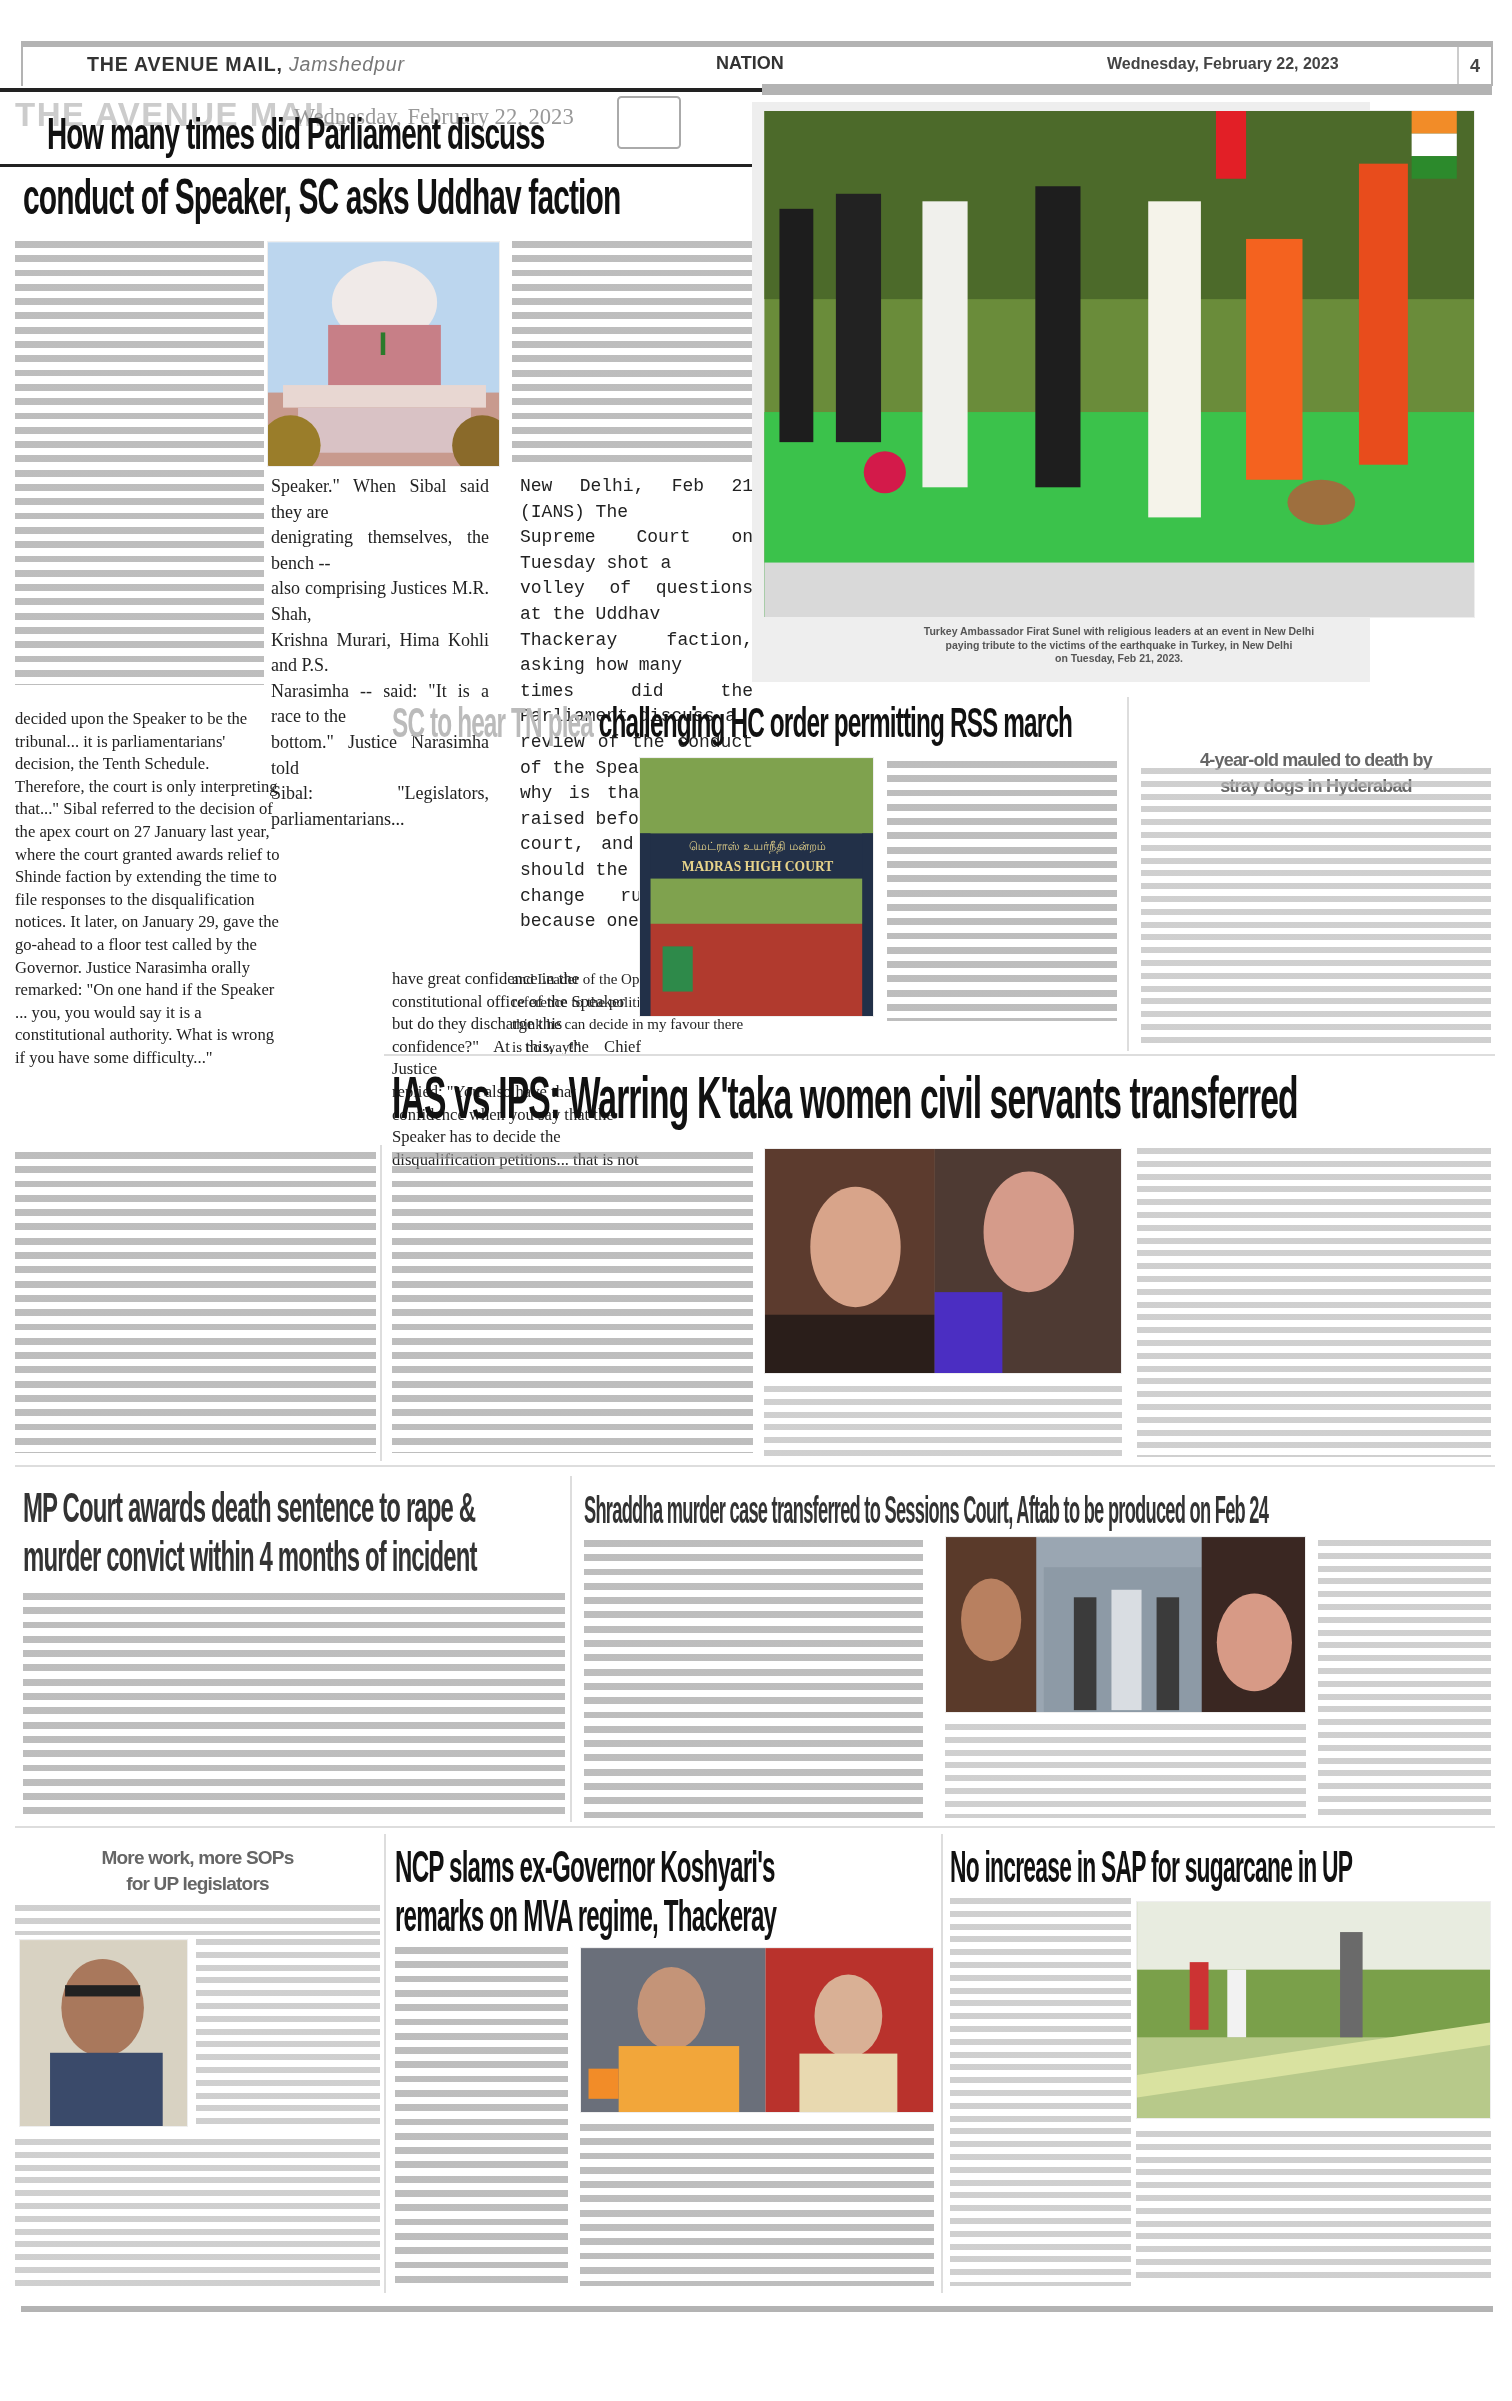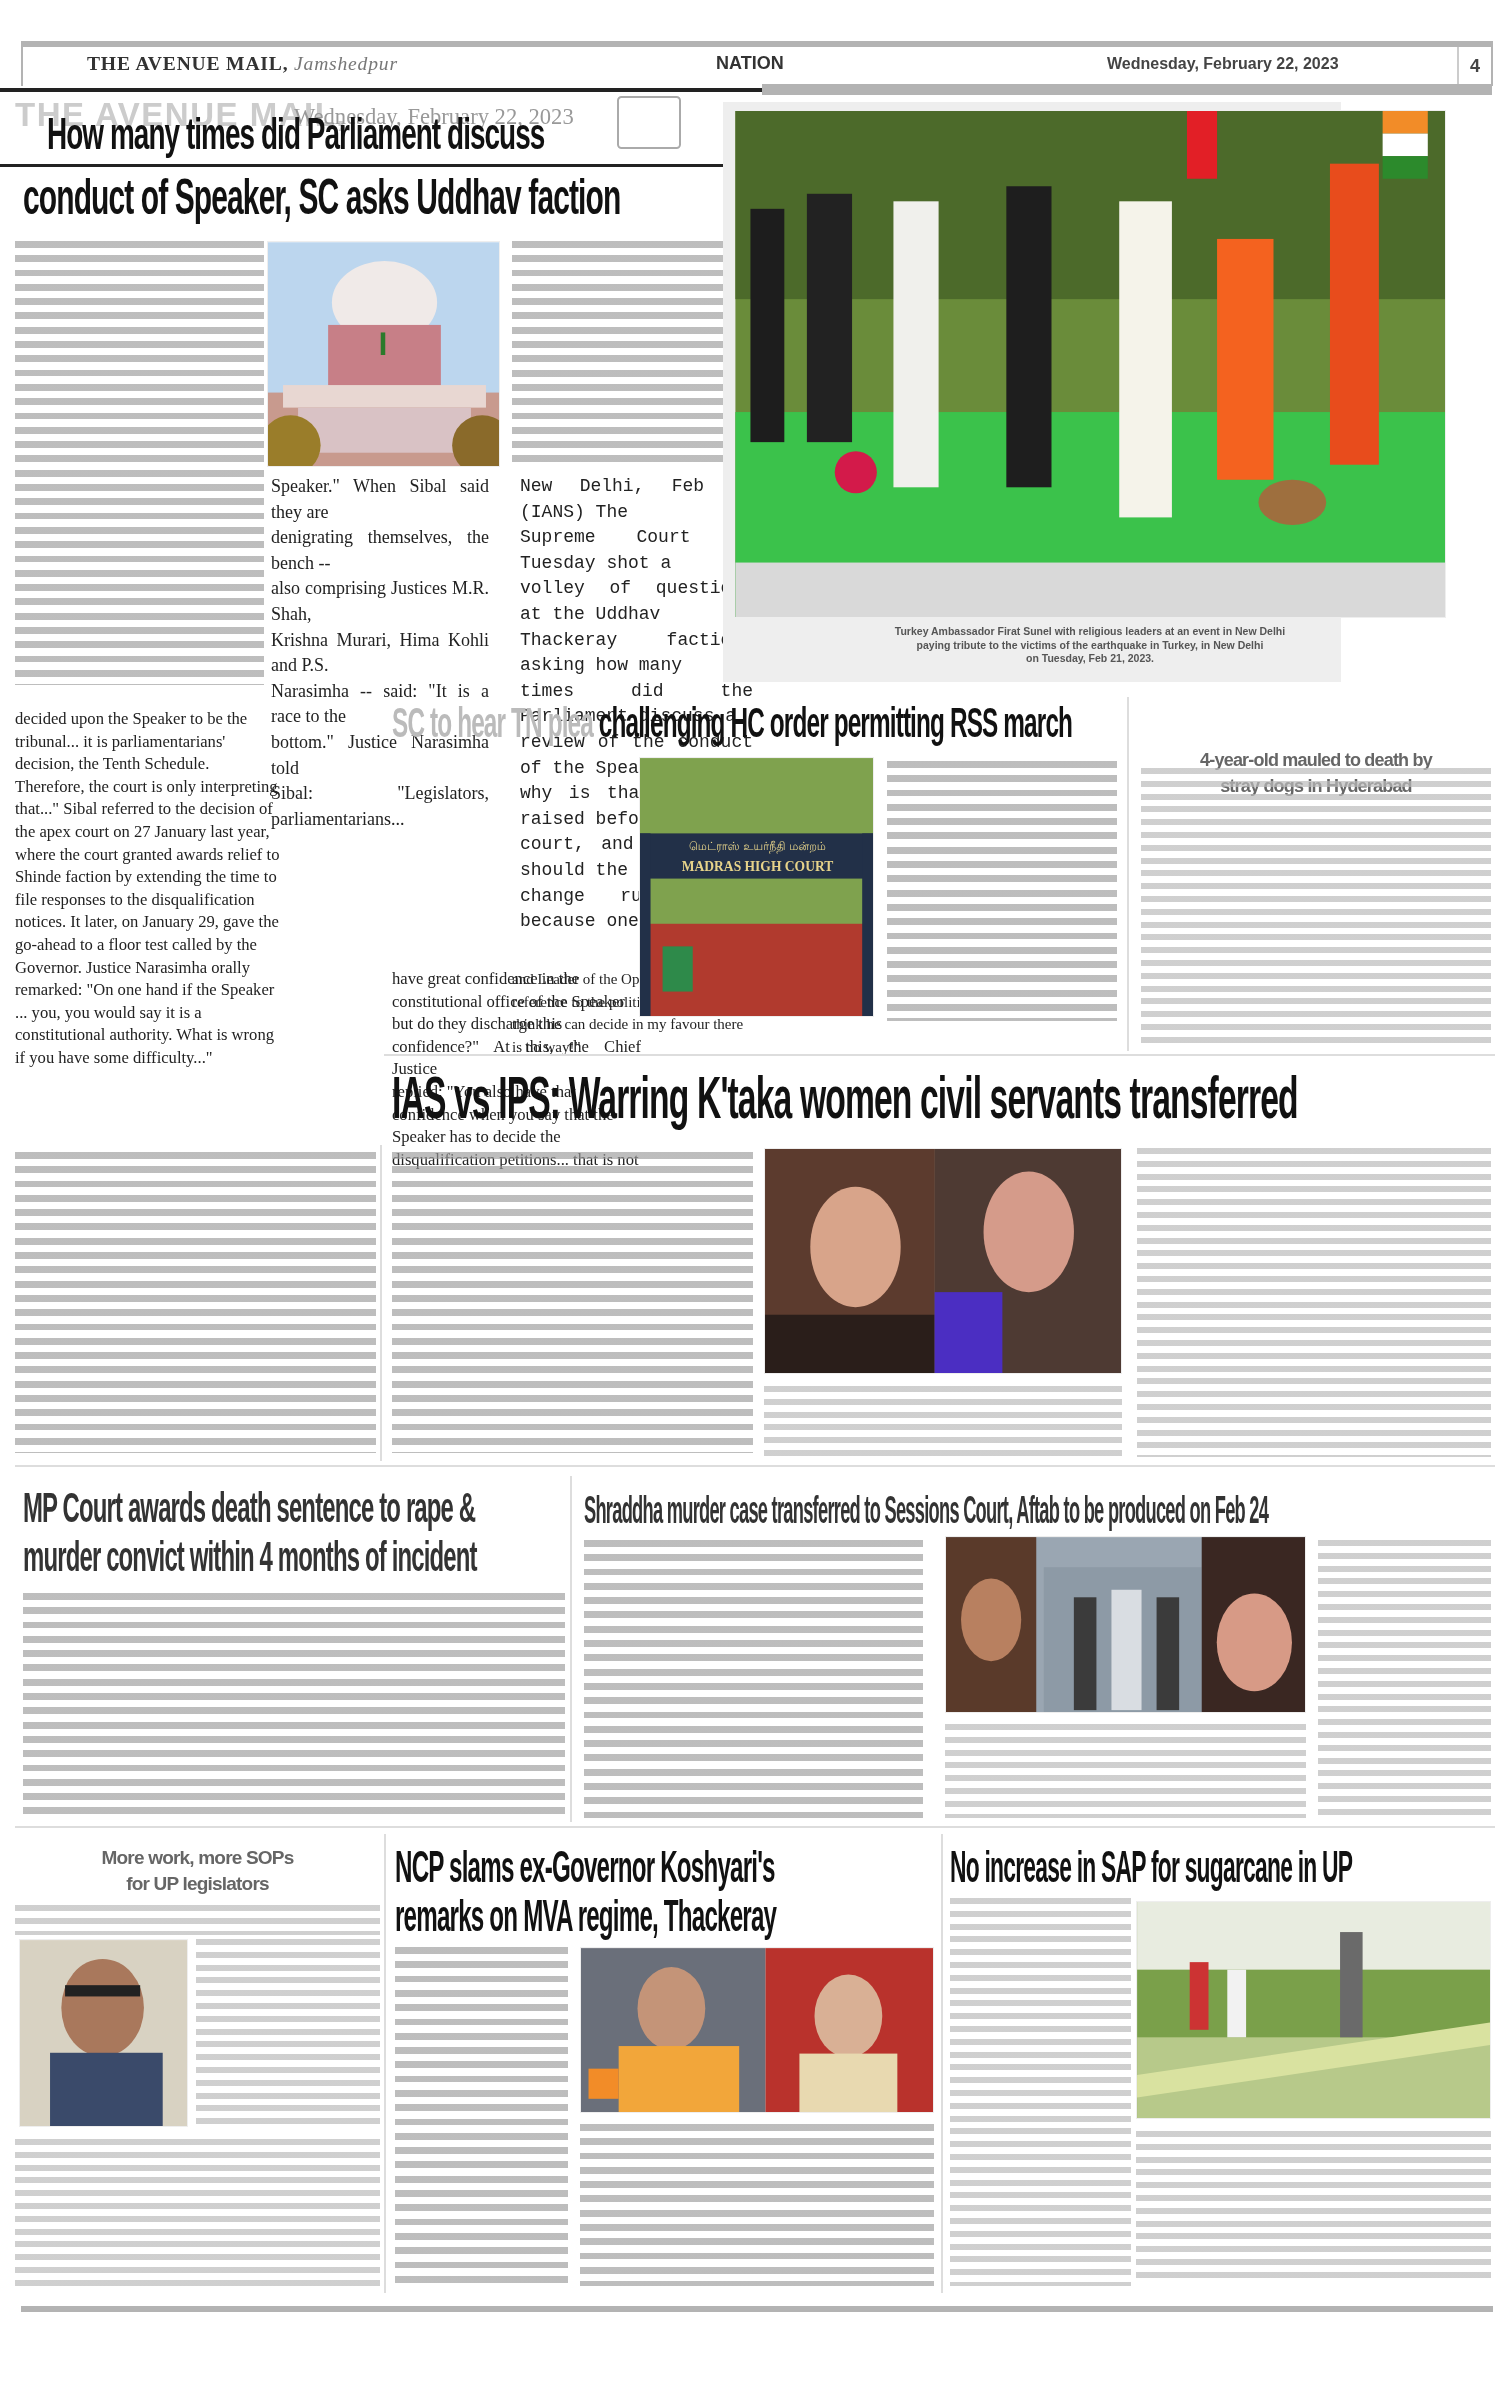--- a/index.html
+++ b/index.html
@@ -7,21 +7,21 @@
   body { position: relative; font-family: "Liberation Serif", serif; color: #222; }
 
   .abs { position: absolute; }
 
   
   .masthead {
     left: 21px; top: 41px; width: 1472px; height: 45px;
     border-top: 6px solid #b3b3b3; border-left: 2.3px solid #b3b3b3; border-right: 2.3px solid #b3b3b3;
     background: #fff;
   }
-  .masthead .paper { position: absolute; left: 64px; top: 6px; font-family: Liberation Serif, serif; font-weight: bold; font-size: 19.6px; letter-spacing: 0.8px; color: #333; }
+  .masthead .paper { position: absolute; left: 64px; top: 6px; font-family: Liberation Sans, sans-serif; font-weight: bold; font-size: 19.6px; letter-spacing: 0.8px; color: #333; }
   .masthead .city { font-weight: normal; color: #777; font-style: italic; }
   .masthead .section { position: absolute; left: 693px; top: 6px; font-family: "Liberation Sans", sans-serif; font-weight: bold; font-size: 18px; color: #333; }
   .masthead .date { position: absolute; left: 1084px; top: 7.5px; font-family: "Liberation Sans", sans-serif; font-weight: bold; font-size: 16px; color: #444; }
   .masthead .page { position: absolute; right: 0; top: 0; width: 34px; height: 39px; border-left: 2.3px solid #ccc; text-align: center; font-family: "Liberation Sans", sans-serif; font-weight: bold; font-size: 18px; line-height: 39px; color: #444; }
   .rule-dark { left: 0; top: 88px; width: 762px; height: 3.8px; background: #222; }
   .rule-gray { left: 762px; top: 84px; width: 730px; height: 10.5px; background: #b3b3b3; }
 
   
   .hl { font-family: "Liberation Sans", sans-serif; font-weight: bold; color: #111; letter-spacing: -1.5px; transform-origin: left top; white-space: nowrap; line-height: 1; }
   .hl-gray { color: #666; font-weight: bold; font-family: "Liberation Sans", sans-serif; text-align: center; letter-spacing: -0.8px; }
@@ -133,21 +133,21 @@
   <div>disqualification petitions... that is not</div>
 </div>
 
 <div class="abs story-fragment" style="left:512px;top:968px;width:249px;font-size:15px;line-height:22.6px;">
   <div>and Leader of the Opposition with</div>
   <div>reference to the political party, "you</div>
   <div>think he can decide in my favour there</div>
   <div>is no way!"</div>
 </div>
 
-<div class="abs" style="left:723px;top:102px;width:618px;height:580px;background:#eee;">
+<div class="abs" style="left:752px;top:102px;width:618px;height:580px;background:#eee;">
   <div class="photo" style="position:absolute;left:11.3px;top:7.5px;width:712px;height:508px;">
     <svg width="712" height="508" viewBox="0 0 945 675">
       <rect width="945" height="675" fill="#6a8c3a"></rect>
       <rect width="945" height="250" fill="#4c6a2a"></rect>
       <rect y="400" width="945" height="275" fill="#3bc24b"></rect>
       <rect y="600" width="945" height="75" fill="#d9d9d9"></rect>
       <rect x="600" y="0" width="40" height="90" fill="#e21f26"></rect>
       <rect x="860" y="0" width="60" height="30" fill="#f28c28"></rect>
       <rect x="860" y="30" width="60" height="30" fill="#ffffff"></rect>
       <rect x="860" y="60" width="60" height="30" fill="#2c8a2c"></rect>

